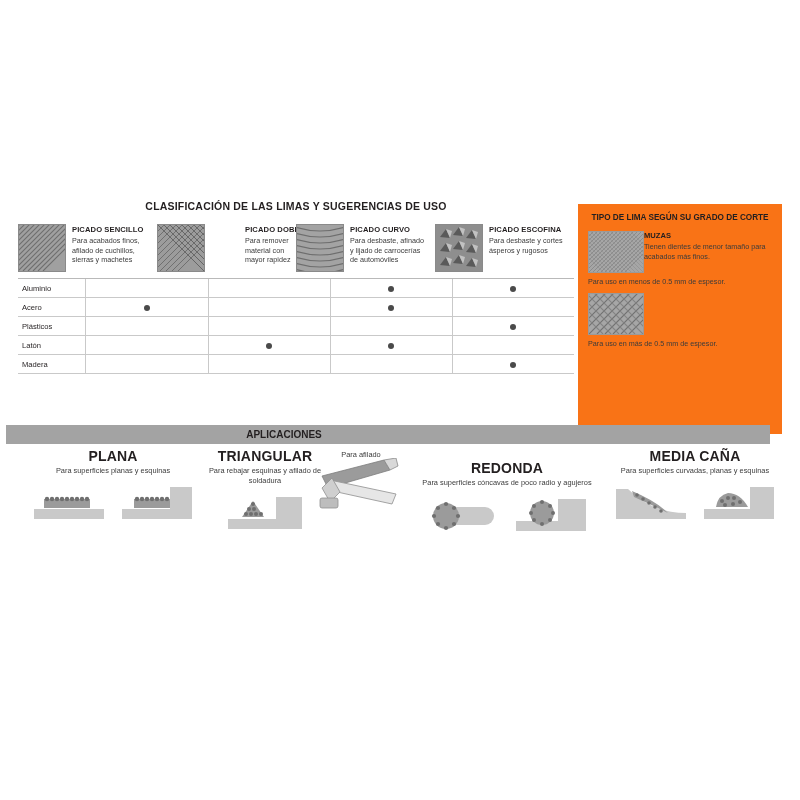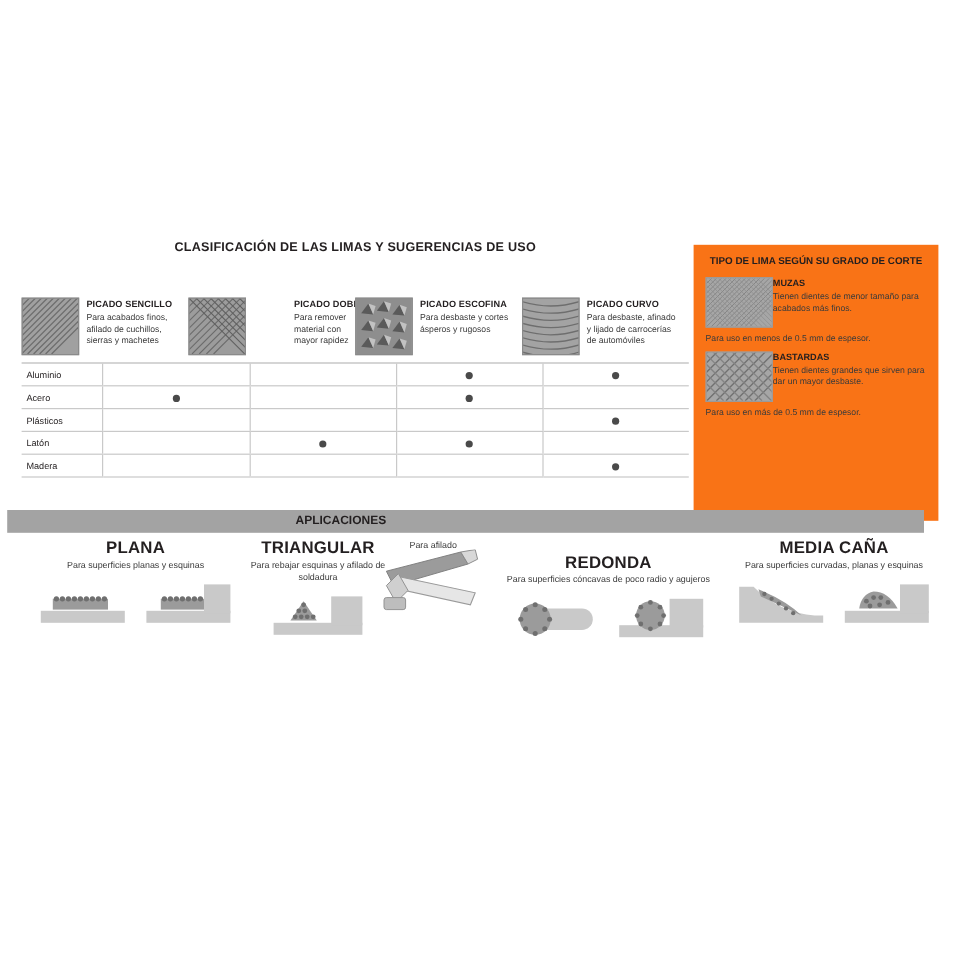--- a/index.html
+++ b/index.html
@@ -45,21 +45,20 @@
   .types-row {
     display: flex;
     border-bottom: 1px solid #b9b9b9;
     padding-bottom: 6px;
   }
   .type-cell {
     display: flex;
     gap: 6px;
     padding-right: 6px;
     box-sizing: border-box;
-    margin-top: 24px;
   }
   .type-cell.c0 { width: 139px; }
   .type-cell.c1 { width: 139px; gap: 40px; }
   .type-cell.c2 { width: 139px; }
   .type-cell.c3 { width: 139px; }
 
   .swatch {
     width: 48px;
     height: 48px;
     flex: 0 0 48px;
@@ -286,20 +285,42 @@
               <line x1="20" y1="-46" x2="112" y2="46"></line>
             </g>
           </svg>
         </div>
         <div class="type-text">
           <div class="type-name">PICADO DOBLE</div>
           <div class="type-desc">Para remover material con mayor rapidez</div>
         </div>
       </div>
 
+      <div class="type-cell c2">
+        <div class="swatch">
+          <svg width="46" height="46" viewBox="0 0 46 46">
+            <rect width="46" height="46" fill="#a3a3a3"></rect>
+            <g stroke="#6e6e6e" stroke-width="1.1" fill="none">
+              <path d="M-2,2 Q23,10 48,2"></path>
+              <path d="M-2,8 Q23,16 48,8"></path>
+              <path d="M-2,14 Q23,22 48,14"></path>
+              <path d="M-2,20 Q23,28 48,20"></path>
+              <path d="M-2,26 Q23,34 48,26"></path>
+              <path d="M-2,32 Q23,40 48,32"></path>
+              <path d="M-2,38 Q23,46 48,38"></path>
+              <path d="M-2,44 Q23,52 48,44"></path>
+            </g>
+          </svg>
+        </div>
+        <div class="type-text">
+          <div class="type-name">PICADO CURVO</div>
+          <div class="type-desc">Para desbaste, afinado y lijado de carrocerías de automóviles</div>
+        </div>
+      </div>
+
       <div class="type-cell c3">
         <div class="swatch">
           <svg width="46" height="46" viewBox="0 0 46 46">
             <rect width="46" height="46" fill="#8e8e8e"></rect>
             <g fill="#5a5a5a">
               <polygon points="4,12 10,4 14,13"></polygon>
               <polygon points="17,10 23,2 27,11"></polygon>
               <polygon points="30,13 36,5 40,14"></polygon>
               <polygon points="4,26 10,18 14,27"></polygon>
               <polygon points="17,24 23,16 27,25"></polygon>
@@ -317,42 +338,20 @@
               <polygon points="36,19 40,28 42,21"></polygon>
               <polygon points="10,32 14,41 16,34"></polygon>
               <polygon points="23,30 27,39 29,32"></polygon>
               <polygon points="36,33 40,42 42,35"></polygon>
             </g>
           </svg>
         </div>
         <div class="type-text">
           <div class="type-name">PICADO ESCOFINA</div>
           <div class="type-desc">Para desbaste y cortes ásperos y rugosos</div>
-        </div>
-      </div>
-
-      <div class="type-cell c2">
-        <div class="swatch">
-          <svg width="46" height="46" viewBox="0 0 46 46">
-            <rect width="46" height="46" fill="#a3a3a3"></rect>
-            <g stroke="#6e6e6e" stroke-width="1.1" fill="none">
-              <path d="M-2,2 Q23,10 48,2"></path>
-              <path d="M-2,8 Q23,16 48,8"></path>
-              <path d="M-2,14 Q23,22 48,14"></path>
-              <path d="M-2,20 Q23,28 48,20"></path>
-              <path d="M-2,26 Q23,34 48,26"></path>
-              <path d="M-2,32 Q23,40 48,32"></path>
-              <path d="M-2,38 Q23,46 48,38"></path>
-              <path d="M-2,44 Q23,52 48,44"></path>
-            </g>
-          </svg>
-        </div>
-        <div class="type-text">
-          <div class="type-name">PICADO CURVO</div>
-          <div class="type-desc">Para desbaste, afinado y lijado de carrocerías de automóviles</div>
         </div>
       </div>
 
     </div>
 
     <table class="mat-table">
       <tbody>
         <tr>
           <td class="mat-label">Aluminio</td>
           <td class="mat-cell"></td>
@@ -476,24 +475,20 @@
               <line x1="30" y1="40" x2="-24" y2="-14"></line>
               <line x1="38" y1="40" x2="-16" y2="-14"></line>
               <line x1="46" y1="40" x2="-8" y2="-14"></line>
               <line x1="54" y1="40" x2="0" y2="-14"></line>
               <line x1="62" y1="40" x2="8" y2="-14"></line>
               <line x1="70" y1="40" x2="16" y2="-14"></line>
               <line x1="78" y1="40" x2="24" y2="-14"></line>
             </g>
           </svg>
         </div>
-        <div>
-          <div class="side-name">BASTARDAS</div>
-          <div class="side-desc">Tienen dientes grandes que sirven para dar un mayor desbaste.</div>
-        </div>
       </div>
       <div class="side-desc" style="margin-top:4px;">Para uso en más de 0.5 mm de espesor.</div>
     </div>
   </div>
 
   <div class="apps-band">
     <div class="apps-title">APLICACIONES</div>
   </div>
 
   <div class="apps-row">

